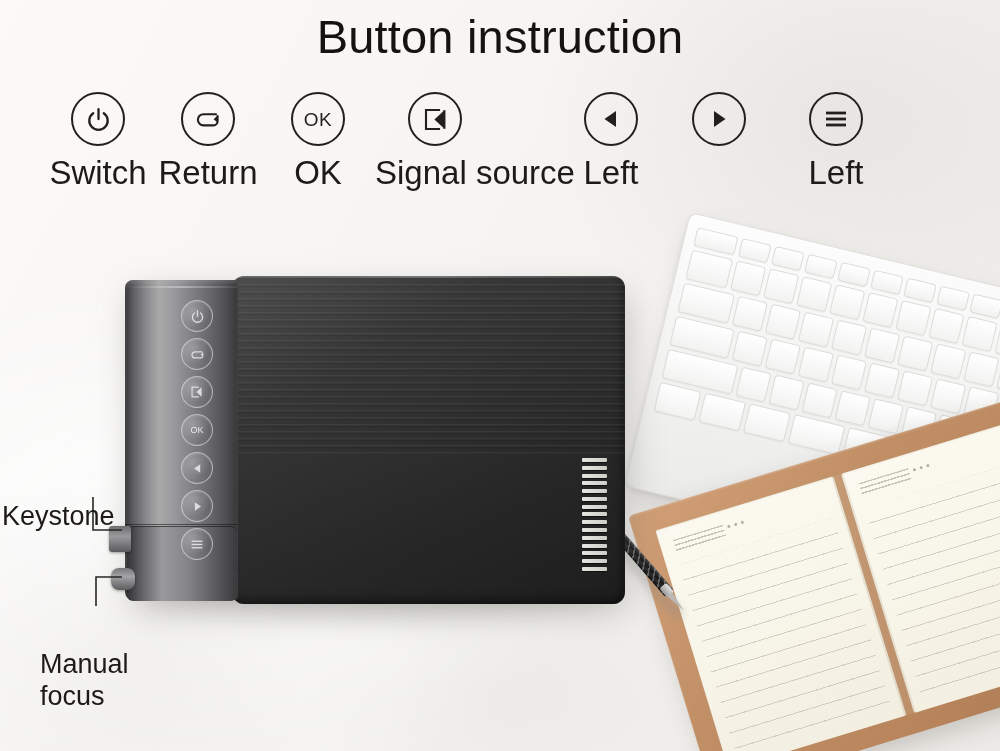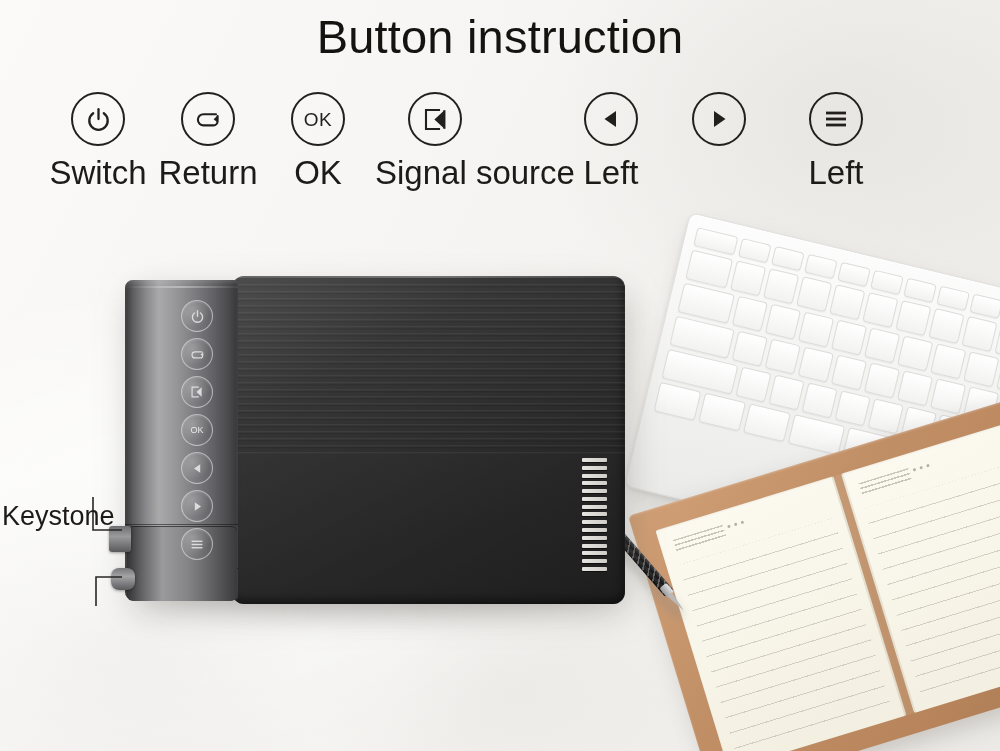--- a/index.html
+++ b/index.html
@@ -490,14 +490,16 @@
     <div class="knob-focus"></div>
   </div>
 
   <svg style="position:absolute;left:0;top:0;width:1000px;height:751px;pointer-events:none;">
     <polyline class="leader" points="93,497 93,530 122,530"></polyline>
     <polyline class="leader" points="96,606 96,577 122,577"></polyline>
   </svg>
 
   <div class="callout-label" style="left:2px;top:464px;">Keystone</div>
 
+  <div class="callout-label" style="left:40px;top:612px;">Manual
+focus</div>
 
 </div>
 
 </body></html>

